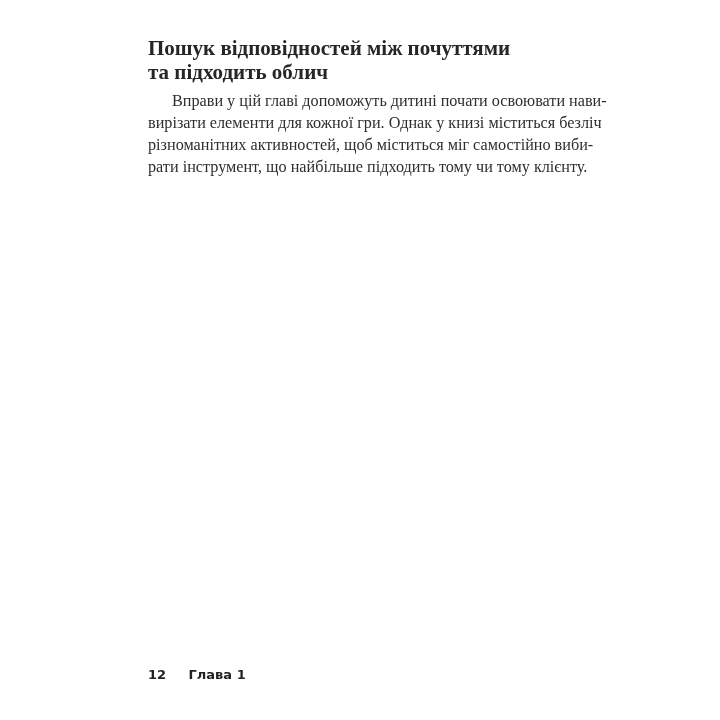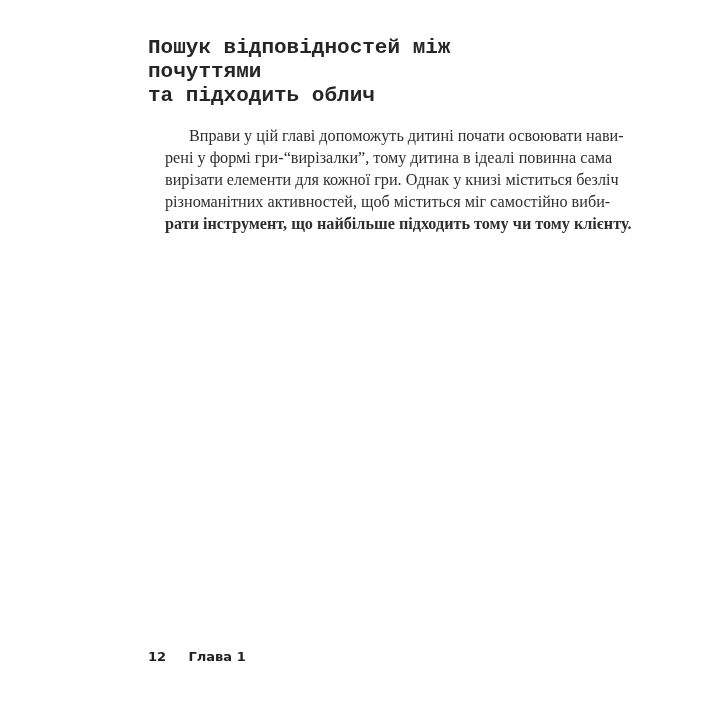--- a/index.html
+++ b/index.html
@@ -4,51 +4,50 @@
   <style>
     html, body { margin: 0; padding: 0; }
     body {
       width: 720px; height: 720px; background: #ffffff;
       position: relative; overflow: hidden;
       font-family: "DejaVu Serif", "Liberation Serif", serif;
       color: #2a2a2a;
     }
     .page { position: absolute; left: 148px; top: 36px; width: 426px; }
     .heading {
-      font-family: Liberation Mono, monospace;
+      font-family: Liberation Serif, serif;
       font-weight: bold; font-size: 21px; line-height: 24px;
       color: #262626; margin: 0 0 6px 0;
     }
     .heading span { display: block; }
     .body-text {
       font-family: "Liberation Serif", "DejaVu Serif", serif;
       font-size: 16.2px; line-height: 22px; color: #2e2e2e;
-      margin: 17px;
+      margin: 0;
     }
     .body-text .line { display: block; white-space: nowrap; text-align: justify; text-align-last: justify; }
     .body-text .line.first { text-indent: 24px; }
-    .body-text .line.last { text-align-last: left; font-weight: bold; }
+    .body-text .line.last { text-align-last: left; }
     .footer {
-      position: absolute; left: 148px; top: 649px;
+      position: absolute; left: 148px; top: 667px;
       font-family: "DejaVu Sans", "Liberation Sans", sans-serif;
       font-weight: bold; font-size: 13px; color: #222;
     }
     .footer .page-num { display: inline-block; width: 36px; }
   </style>
 </head>
 <body>
 
 <div class="page">
   <h2 class="heading">
     <span>Пошук відповідностей між почуттями</span>
     <span>та підходить облич</span>
   </h2>
   <p class="body-text">
     <span class="line first">Вправи у цій главі допоможуть дитині почати освоювати нави-</span>
-    <span class="line">рені у формі гри-“вирізалки”, тому дитина в ідеалі повинна сама</span>
     <span class="line">вирізати елементи для кожної гри. Однак у книзі міститься безліч</span>
     <span class="line">різноманітних активностей, щоб міститься міг самостійно виби-</span>
     <span class="line last">рати інструмент, що найбільше підходить тому чи тому клієнту.</span>
   </p>
 </div>
 
 <div class="footer">
   <span class="page-num">12</span>
   <span>Глава 1</span>
 </div>

